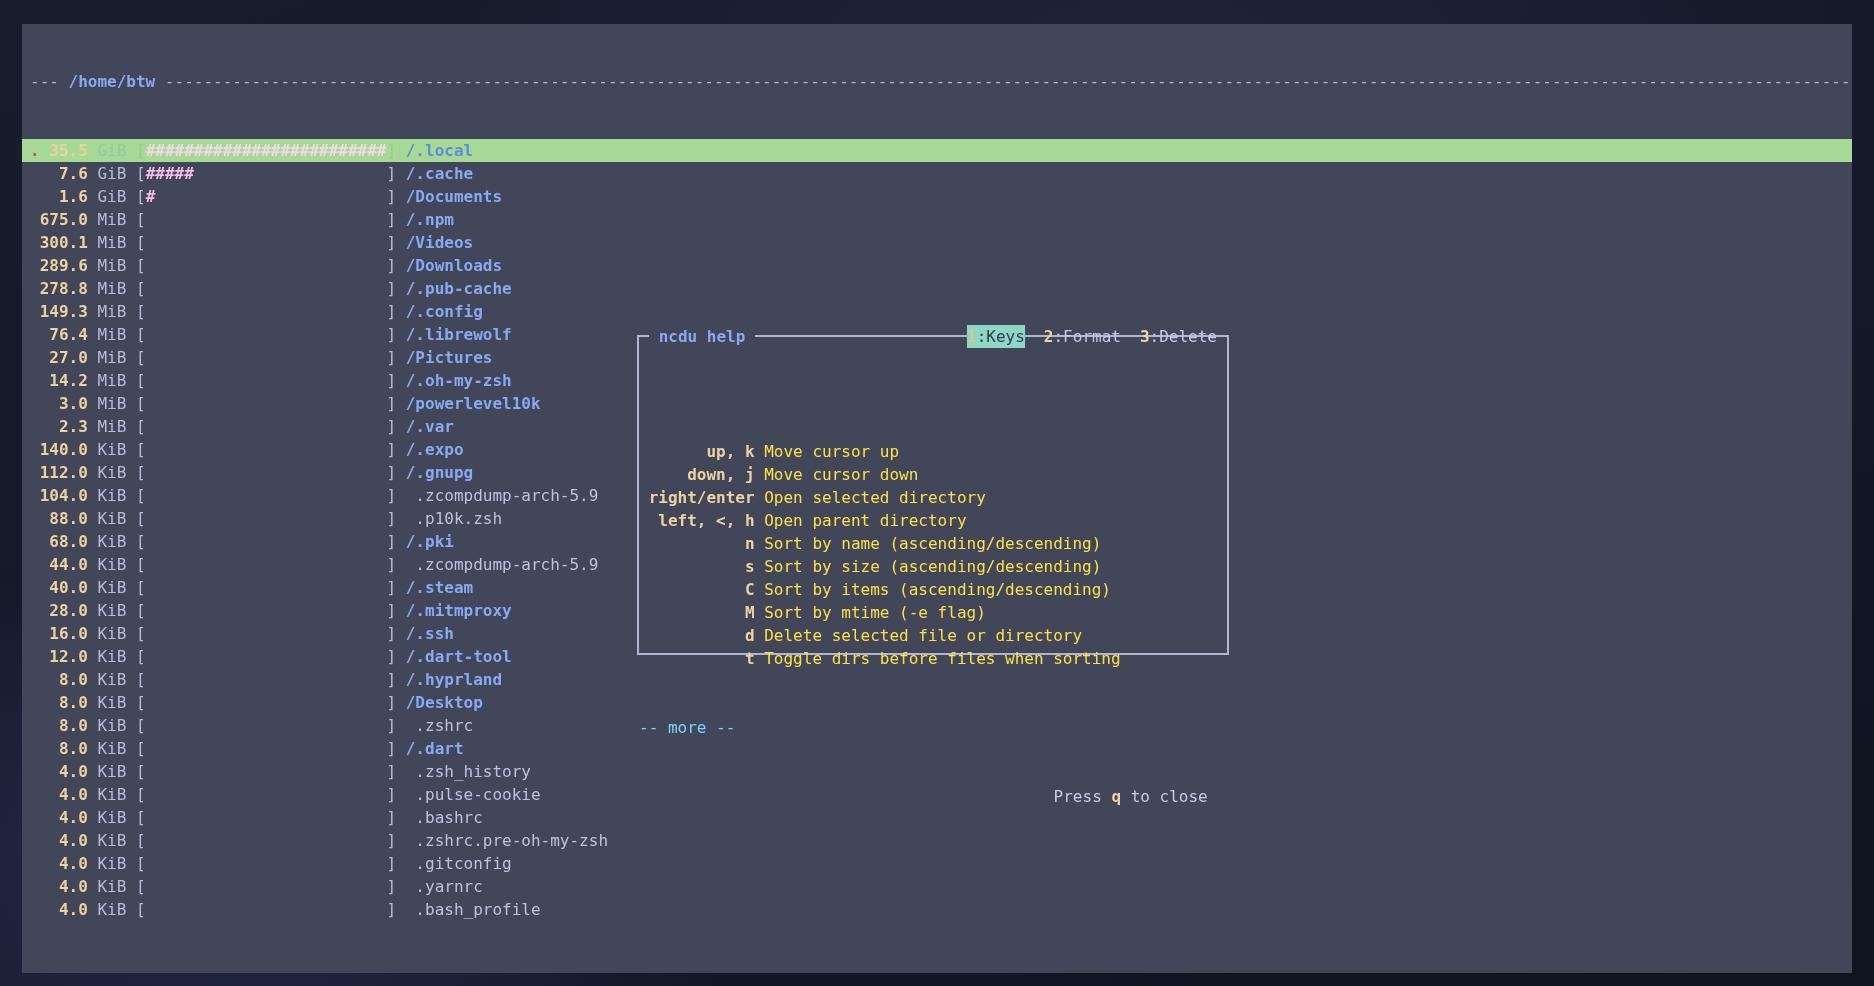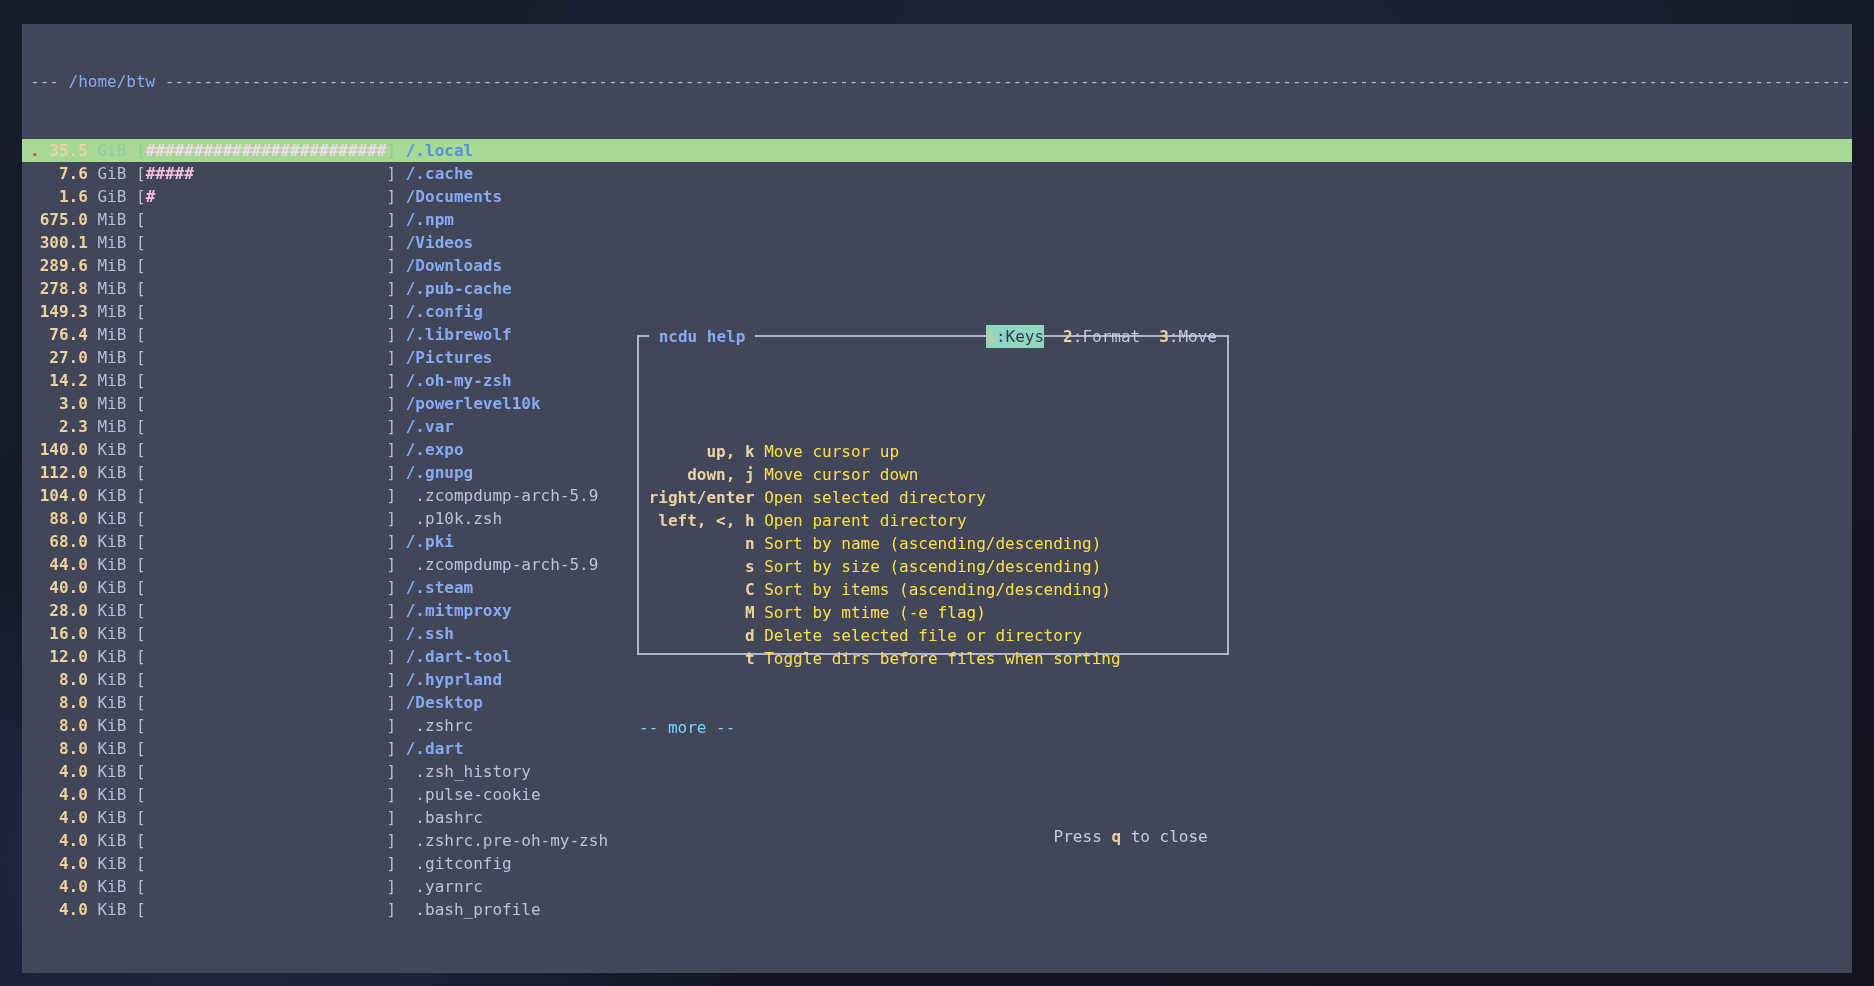--- a/index.html
+++ b/index.html
@@ -13,21 +13,21 @@
   }
   .terminal{
     position:absolute;left:22px;top:24px;width:1830px;height:949px;
     background:var(--terminal_bg);
     font-size:16px;line-height:23px;white-space:pre;
   }
   .topbar{height:23px;background:var(--header_bg);color:var(--header_fg);padding:0 8px;}
   .topbar .key{color:#dfcc8e;font-weight:bold;}
   .pathline{height:23px;color:#aeb5d0;overflow:hidden;}
   .pathline{padding:0 8px;}
-  .pathline .path{color:var(--dir_blue);font-weight:normal;}
+  .pathline .path{color:var(--dir_blue);font-weight:bold;}
   .filelist{height:874px;overflow:hidden;}
   .row{height:23px;padding:0 8px;}
   .row.selected{background:var(--selected_bg);}
   .row .flag{color:var(--symlink_pink);font-weight:bold;}
   .row.selected .flag{color:#c94f4f;}
   .row .size{color:var(--size_yellow);font-weight:bold;}
   .row .unit,.row .bracket{color:#b5bcd8;}
   .row .bar{color:var(--bar_pink);font-weight:bold;}
   .row .name-dir{color:var(--dir_blue);font-weight:bold;}
   .row .name-file{color:var(--file_grey);}
@@ -48,34 +48,34 @@
   .tab{margin-left:19px;}
   .tab.active{background:var(--header_bg);}
   .tab .tnum{color:var(--size_yellow);font-weight:bold;}
   .tab.active .tnum{color:#d9c98c;}
   .tab .tlabel{color:#c3cae3;}
   .tab.active .tlabel{color:var(--header_fg);}
   .entry{height:23px;display:flex;}
   .entry .ekey{width:12ch;text-align:right;color:var(--size_yellow);font-weight:bold;white-space:pre;}
   .entry .edesc{padding-left:1ch;color:#fde047;}
   .more-row{height:23px;color:#7dd3fc;}
-  .close-row{height:23px;text-align:right;padding-right:2ch;color:#c5cce5;margin-top:40px;}
+  .close-row{height:23px;text-align:right;padding-right:2ch;color:#c5cce5;}
   .close-row .key{color:var(--size_yellow);font-weight:bold;}
 </style>
 </head>
 <body>
 
 <div class="terminal">
   <div class="pathline"><span>--- </span><span class="path">/home/btw</span><span id="dashfill"> --------------------------------------------------------------------------------------------------------------------------------------------------------------------------------------------------------------------------------------</span></div>
   <div class="filelist" id="filelist"><div class="row selected"><span class="flag">.</span><span class="size"> 35.5</span><span class="unit"> GiB </span><span class="bracket">[</span><span class="bar">#########################</span><span class="bracket">]</span><span class="name-dir"> /.local</span></div><div class="row"><span class="flag"> </span><span class="size">  7.6</span><span class="unit"> GiB </span><span class="bracket">[</span><span class="bar">#####                    </span><span class="bracket">]</span><span class="name-dir"> /.cache</span></div><div class="row"><span class="flag"> </span><span class="size">  1.6</span><span class="unit"> GiB </span><span class="bracket">[</span><span class="bar">#                        </span><span class="bracket">]</span><span class="name-dir"> /Documents</span></div><div class="row"><span class="flag"> </span><span class="size">675.0</span><span class="unit"> MiB </span><span class="bracket">[</span><span class="bar">                         </span><span class="bracket">]</span><span class="name-dir"> /.npm</span></div><div class="row"><span class="flag"> </span><span class="size">300.1</span><span class="unit"> MiB </span><span class="bracket">[</span><span class="bar">                         </span><span class="bracket">]</span><span class="name-dir"> /Videos</span></div><div class="row"><span class="flag"> </span><span class="size">289.6</span><span class="unit"> MiB </span><span class="bracket">[</span><span class="bar">                         </span><span class="bracket">]</span><span class="name-dir"> /Downloads</span></div><div class="row"><span class="flag"> </span><span class="size">278.8</span><span class="unit"> MiB </span><span class="bracket">[</span><span class="bar">                         </span><span class="bracket">]</span><span class="name-dir"> /.pub-cache</span></div><div class="row"><span class="flag"> </span><span class="size">149.3</span><span class="unit"> MiB </span><span class="bracket">[</span><span class="bar">                         </span><span class="bracket">]</span><span class="name-dir"> /.config</span></div><div class="row"><span class="flag"> </span><span class="size"> 76.4</span><span class="unit"> MiB </span><span class="bracket">[</span><span class="bar">                         </span><span class="bracket">]</span><span class="name-dir"> /.librewolf</span></div><div class="row"><span class="flag"> </span><span class="size"> 27.0</span><span class="unit"> MiB </span><span class="bracket">[</span><span class="bar">                         </span><span class="bracket">]</span><span class="name-dir"> /Pictures</span></div><div class="row"><span class="flag"> </span><span class="size"> 14.2</span><span class="unit"> MiB </span><span class="bracket">[</span><span class="bar">                         </span><span class="bracket">]</span><span class="name-dir"> /.oh-my-zsh</span></div><div class="row"><span class="flag"> </span><span class="size">  3.0</span><span class="unit"> MiB </span><span class="bracket">[</span><span class="bar">                         </span><span class="bracket">]</span><span class="name-dir"> /powerlevel10k</span></div><div class="row"><span class="flag"> </span><span class="size">  2.3</span><span class="unit"> MiB </span><span class="bracket">[</span><span class="bar">                         </span><span class="bracket">]</span><span class="name-dir"> /.var</span></div><div class="row"><span class="flag"> </span><span class="size">140.0</span><span class="unit"> KiB </span><span class="bracket">[</span><span class="bar">                         </span><span class="bracket">]</span><span class="name-dir"> /.expo</span></div><div class="row"><span class="flag"> </span><span class="size">112.0</span><span class="unit"> KiB </span><span class="bracket">[</span><span class="bar">                         </span><span class="bracket">]</span><span class="name-dir"> /.gnupg</span></div><div class="row"><span class="flag"> </span><span class="size">104.0</span><span class="unit"> KiB </span><span class="bracket">[</span><span class="bar">                         </span><span class="bracket">]</span><span class="name-file">  .zcompdump-arch-5.9</span></div><div class="row"><span class="flag"> </span><span class="size"> 88.0</span><span class="unit"> KiB </span><span class="bracket">[</span><span class="bar">                         </span><span class="bracket">]</span><span class="name-file">  .p10k.zsh</span></div><div class="row"><span class="flag"> </span><span class="size"> 68.0</span><span class="unit"> KiB </span><span class="bracket">[</span><span class="bar">                         </span><span class="bracket">]</span><span class="name-dir"> /.pki</span></div><div class="row"><span class="flag"> </span><span class="size"> 44.0</span><span class="unit"> KiB </span><span class="bracket">[</span><span class="bar">                         </span><span class="bracket">]</span><span class="name-file">  .zcompdump-arch-5.9</span></div><div class="row"><span class="flag"> </span><span class="size"> 40.0</span><span class="unit"> KiB </span><span class="bracket">[</span><span class="bar">                         </span><span class="bracket">]</span><span class="name-dir"> /.steam</span></div><div class="row"><span class="flag"> </span><span class="size"> 28.0</span><span class="unit"> KiB </span><span class="bracket">[</span><span class="bar">                         </span><span class="bracket">]</span><span class="name-dir"> /.mitmproxy</span></div><div class="row"><span class="flag"> </span><span class="size"> 16.0</span><span class="unit"> KiB </span><span class="bracket">[</span><span class="bar">                         </span><span class="bracket">]</span><span class="name-dir"> /.ssh</span></div><div class="row"><span class="flag"> </span><span class="size"> 12.0</span><span class="unit"> KiB </span><span class="bracket">[</span><span class="bar">                         </span><span class="bracket">]</span><span class="name-dir"> /.dart-tool</span></div><div class="row"><span class="flag"> </span><span class="size">  8.0</span><span class="unit"> KiB </span><span class="bracket">[</span><span class="bar">                         </span><span class="bracket">]</span><span class="name-dir"> /.hyprland</span></div><div class="row"><span class="flag"> </span><span class="size">  8.0</span><span class="unit"> KiB </span><span class="bracket">[</span><span class="bar">                         </span><span class="bracket">]</span><span class="name-dir"> /Desktop</span></div><div class="row"><span class="flag"> </span><span class="size">  8.0</span><span class="unit"> KiB </span><span class="bracket">[</span><span class="bar">                         </span><span class="bracket">]</span><span class="name-file">  .zshrc</span></div><div class="row"><span class="flag"> </span><span class="size">  8.0</span><span class="unit"> KiB </span><span class="bracket">[</span><span class="bar">                         </span><span class="bracket">]</span><span class="name-dir"> /.dart</span></div><div class="row"><span class="flag"> </span><span class="size">  4.0</span><span class="unit"> KiB </span><span class="bracket">[</span><span class="bar">                         </span><span class="bracket">]</span><span class="name-file">  .zsh_history</span></div><div class="row"><span class="flag"> </span><span class="size">  4.0</span><span class="unit"> KiB </span><span class="bracket">[</span><span class="bar">                         </span><span class="bracket">]</span><span class="name-file">  .pulse-cookie</span></div><div class="row"><span class="flag"> </span><span class="size">  4.0</span><span class="unit"> KiB </span><span class="bracket">[</span><span class="bar">                         </span><span class="bracket">]</span><span class="name-file">  .bashrc</span></div><div class="row"><span class="flag"> </span><span class="size">  4.0</span><span class="unit"> KiB </span><span class="bracket">[</span><span class="bar">                         </span><span class="bracket">]</span><span class="name-file">  .zshrc.pre-oh-my-zsh</span></div><div class="row"><span class="flag"> </span><span class="size">  4.0</span><span class="unit"> KiB </span><span class="bracket">[</span><span class="bar">                         </span><span class="bracket">]</span><span class="name-file">  .gitconfig</span></div><div class="row"><span class="flag"> </span><span class="size">  4.0</span><span class="unit"> KiB </span><span class="bracket">[</span><span class="bar">                         </span><span class="bracket">]</span><span class="name-file">  .yarnrc</span></div><div class="row"><span class="flag"> </span><span class="size">  4.0</span><span class="unit"> KiB </span><span class="bracket">[</span><span class="bar">                         </span><span class="bracket">]</span><span class="name-file">  .bash_profile</span></div></div>
   
 </div>
 
 <div class="dialog">
   <div class="titlebar">
     <span class="dlg-title">ncdu help</span>
     <span class="spacer"></span>
-    <span id="tabs" style="display:flex;justify-content:center;"><span class="tab active"><span class="tnum">1</span><span class="tlabel">:Keys</span></span><span class="tab"><span class="tnum">2</span><span class="tlabel">:Format</span></span><span class="tab"><span class="tnum">3</span><span class="tlabel">:Move</span></span></span>
+    <span id="tabs" style="display:flex;justify-content:center;"><span class="tab active"><span class="tnum">1</span><span class="tlabel">:Keys</span></span><span class="tab"><span class="tnum">2</span><span class="tlabel">:Format</span></span><span class="tab"><span class="tnum">3</span><span class="tlabel">:Delete</span></span></span>
   </div>
   <div id="entries"><div class="entry"><span class="ekey">up, k</span><span class="edesc">Move cursor up</span></div><div class="entry"><span class="ekey">down, j</span><span class="edesc">Move cursor down</span></div><div class="entry"><span class="ekey">right/enter</span><span class="edesc">Open selected directory</span></div><div class="entry"><span class="ekey">left, &lt;, h</span><span class="edesc">Open parent directory</span></div><div class="entry"><span class="ekey">n</span><span class="edesc">Sort by name (ascending/descending)</span></div><div class="entry"><span class="ekey">s</span><span class="edesc">Sort by size (ascending/descending)</span></div><div class="entry"><span class="ekey">C</span><span class="edesc">Sort by items (ascending/descending)</span></div><div class="entry"><span class="ekey">M</span><span class="edesc">Sort by mtime (-e flag)</span></div><div class="entry"><span class="ekey">d</span><span class="edesc">Delete selected file or directory</span></div><div class="entry"><span class="ekey">t</span><span class="edesc">Toggle dirs before files when sorting</span></div></div>
   <div class="more-row">-- more --</div>
   <div class="close-row"><span>Press </span><span class="key">q</span><span> to close</span></div>
 </div>
 
 </body></html>

